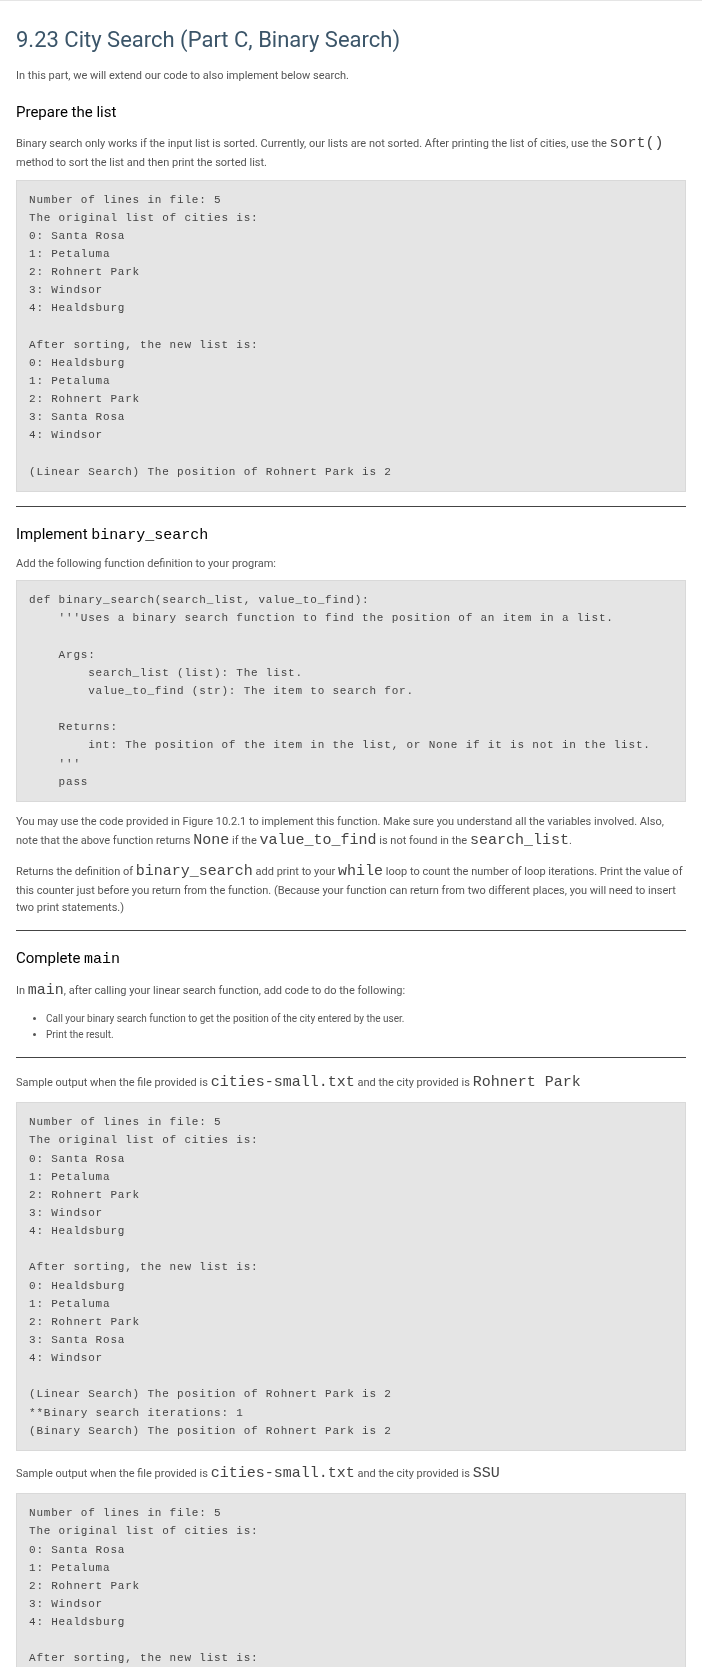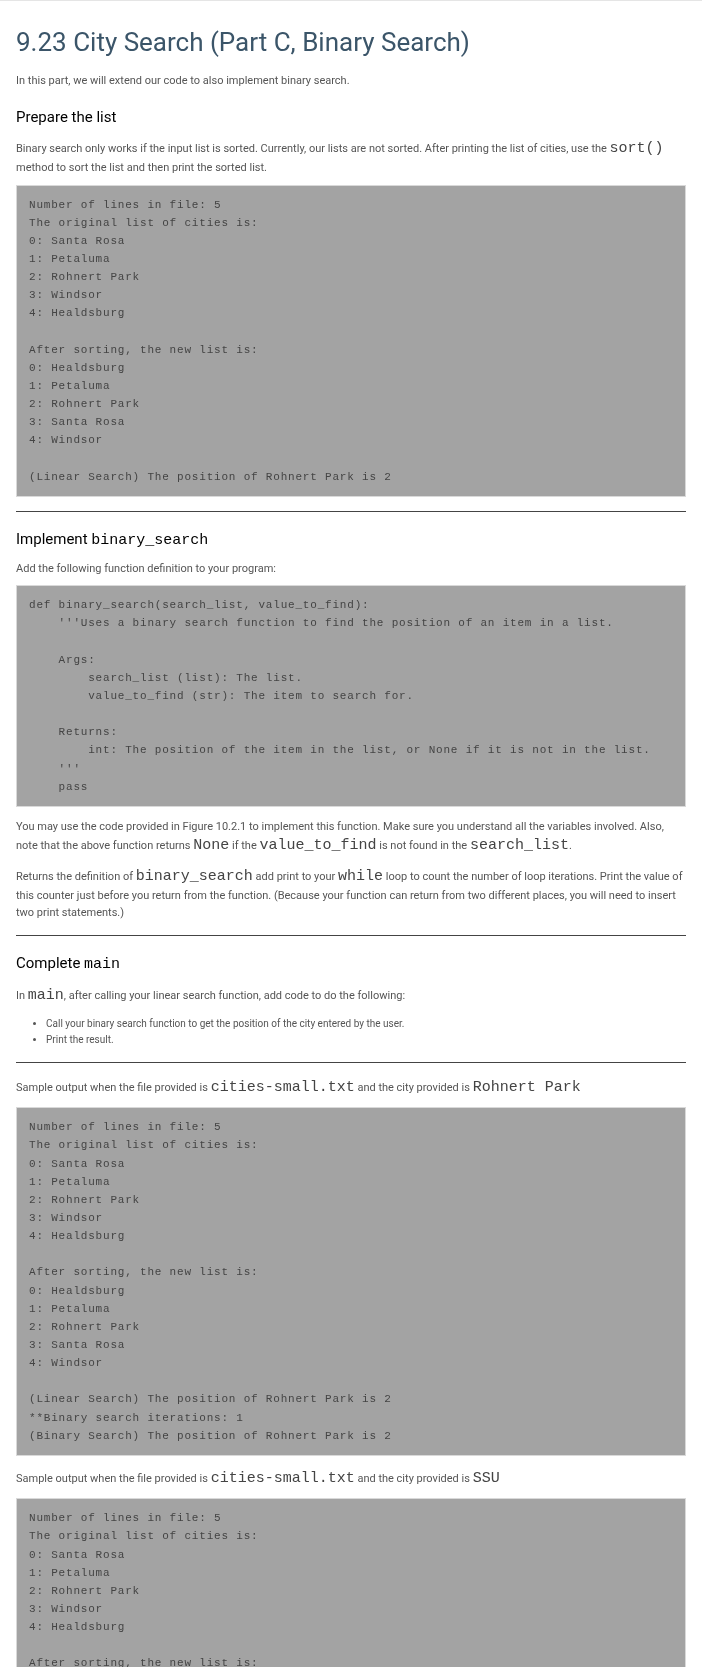--- a/index.html
+++ b/index.html
@@ -10,21 +10,21 @@
     color: #333;
     background: #fff;
   }
   .page {
     width: 702px;
     margin: 0;
     padding: 14px 16px 20px 16px;
     border-top: 1px solid #e5e5e5;
   }
   h1.title {
-    font-size: 26px;
+    font-size: 22px;
     font-weight: 400;
     color: #3b5569;
     margin: 12px 0 16px 0;
   }
   h2.section {
     font-size: 15px;
     font-weight: 400;
     color: #000000;
     margin: 18px 0 12px 0;
   }
@@ -37,21 +37,21 @@
     line-height: 1.5;
     color: #555;
     margin: 8px 0;
   }
   p code, li code {
     font-family: "Courier New", Courier, monospace;
     font-size: 15px;
     color: #444;
   }
   pre.codebox {
-    background: #a3a3a3;
+    background: #e5e5e5;
     border: 1px solid #d9d9d9;
     padding: 10px 12px;
     font-family: "Courier New", Courier, monospace;
     font-size: 11px;
     line-height: 1.65;
     letter-spacing: 0.8px;
     color: #444;
     white-space: pre;
     overflow-x: auto;
     margin: 8px 0 12px 0;
@@ -71,21 +71,21 @@
     color: #555;
   }
 </style>
 </head>
 <body>
 
 <div class="page">
 
   <h1 class="title">9.23 City Search (Part C, Binary Search)</h1>
 
-  <p>In this part, we will extend our code to also implement binary search.</p>
+  <p>In this part, we will extend our code to also implement below search.</p>
 
   <h2 class="section">Prepare the list</h2>
 
   <p>
     <span>Binary search only works if the input list is sorted. Currently, our lists are not sorted. After printing the list of cities, use the </span><code>sort()</code><span> method to sort the list and then print the sorted list.</span>
   </p>
 
 
   <pre class="codebox">Number of lines in file: 5
 The original list of cities is:

